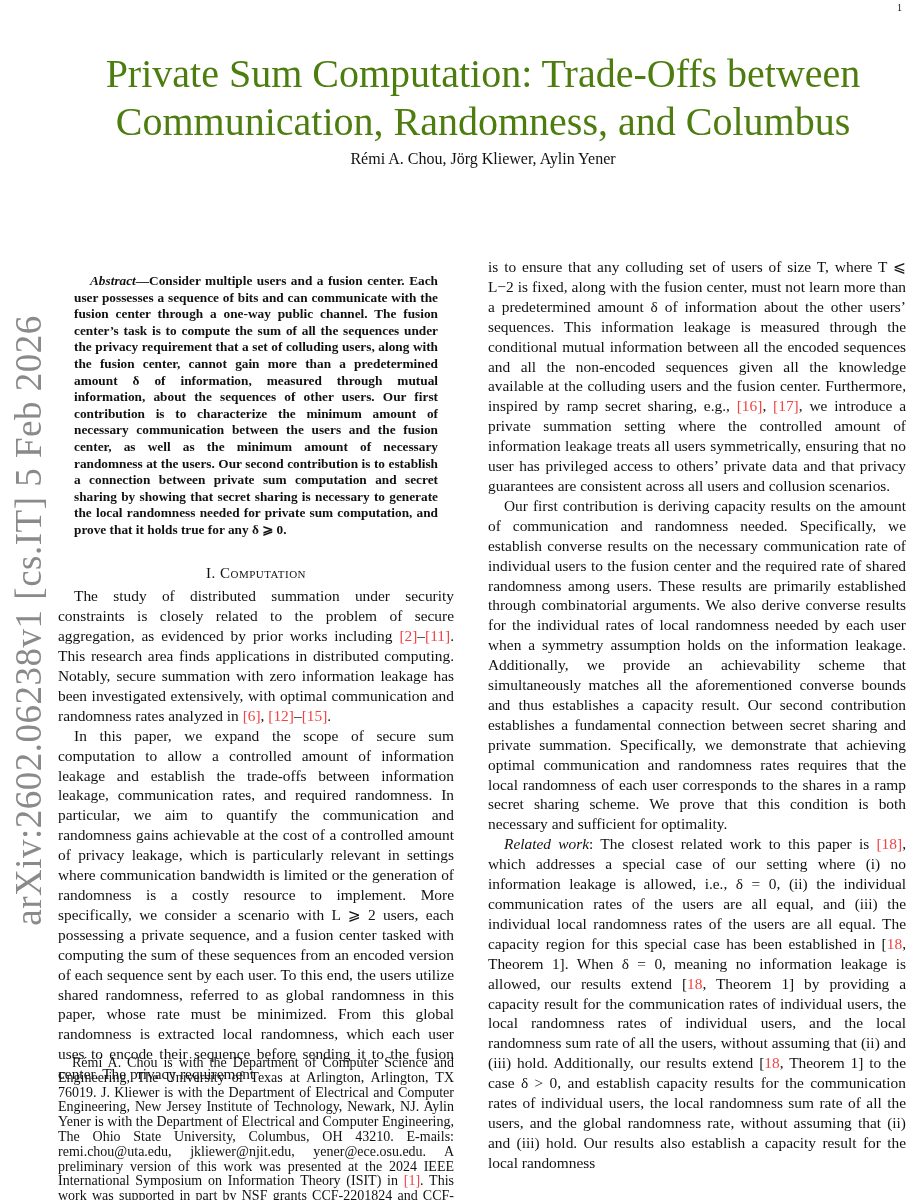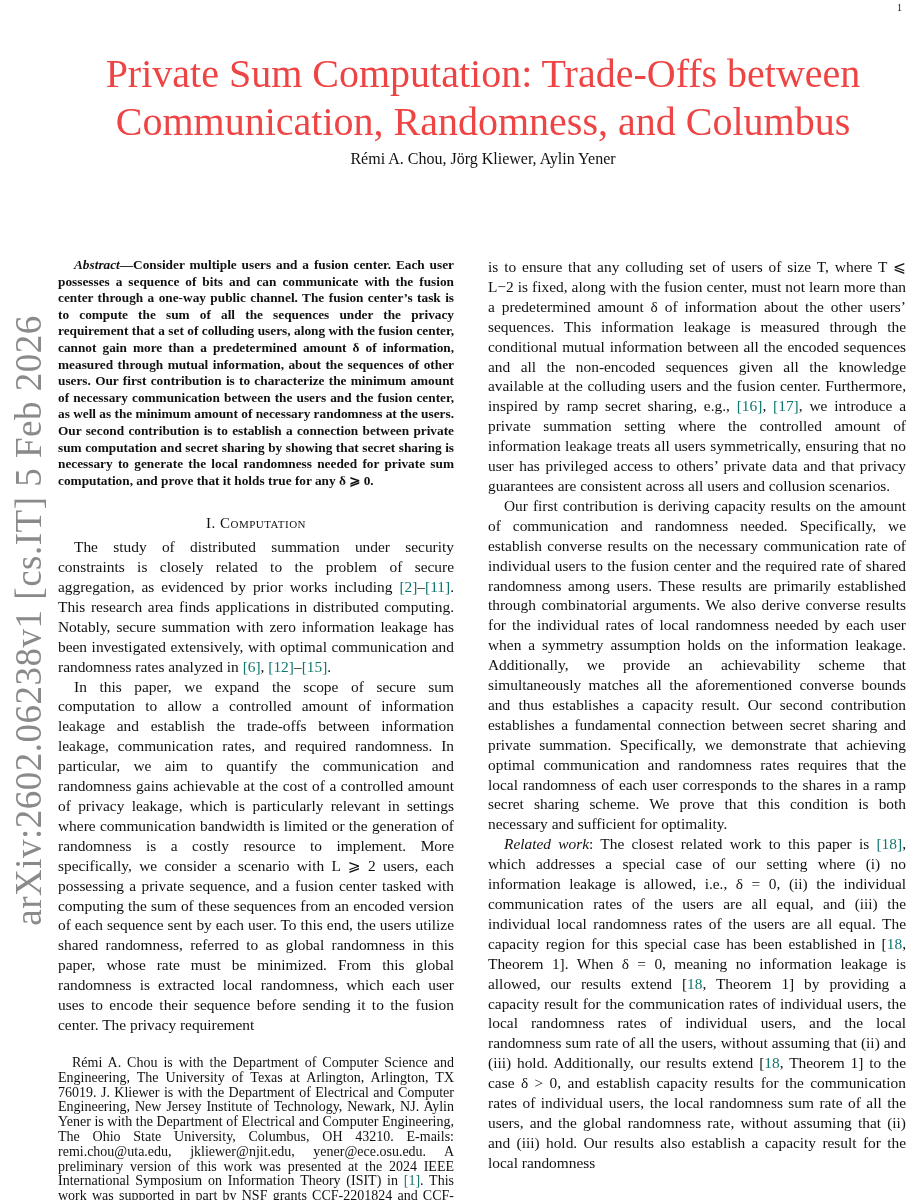--- a/index.html
+++ b/index.html
@@ -11,40 +11,40 @@
   .arxiv-stamp {
     position: absolute; left: 4px; top: 340px; width: 48px; height: 560px;
     display: flex; align-items: center; justify-content: center;
   }
   .arxiv-stamp span {
     display: block; transform: rotate(-90deg); white-space: nowrap;
     font-size: 37px; color: #8a8a8a; letter-spacing: 0.5px;
   }
   .title {
     position: absolute; top: 50px; left: 60px; width: 846px;
-    text-align: center; font-size: 40px; line-height: 48px; color: #ef4444;
+    text-align: center; font-size: 40px; line-height: 48px; color: #4d7c0f;
   }
   .authors {
     position: absolute; top: 150px; left: 60px; width: 846px;
     text-align: center; font-size: 16px;
   }
   .col {
     position: absolute; font-size: 15.4px; line-height: 19.9px;
     text-align: justify; hyphens: auto;
   }
   .col-left { left: 58px; top: 257px; width: 396px; }
   .col-right { left: 488px; top: 257px; width: 418px; }
-  .abstract { font-weight: bold; font-size: 13.3px; line-height: 16.6px; text-indent: 16px; margin: 0; }
+  .abstract { font-weight: bold; font-size: 13.3px; line-height: 16.6px; text-indent: 16px; margin: 16px; }
   .abstract .label { font-style: italic; }
   .section-heading {
     text-align: center; font-size: 15px; margin: 25px 0 3px 0;
     font-variant: small-caps; letter-spacing: 0.5px;
   }
   p { margin: 0; text-indent: 16px; }
-  .cite { color: #0f766e; }
+  .cite { color: #ef4444; }
   .footnote {
     position: absolute; left: 58px; top: 1056px; width: 396px;
     font-size: 14px; line-height: 14.8px; text-align: justify; text-indent: 14px;
   }
   .it { font-style: italic; margin-top: 41px; }
 </style>
 </head>
 <body>
 
 <div class="page-number">1</div>

